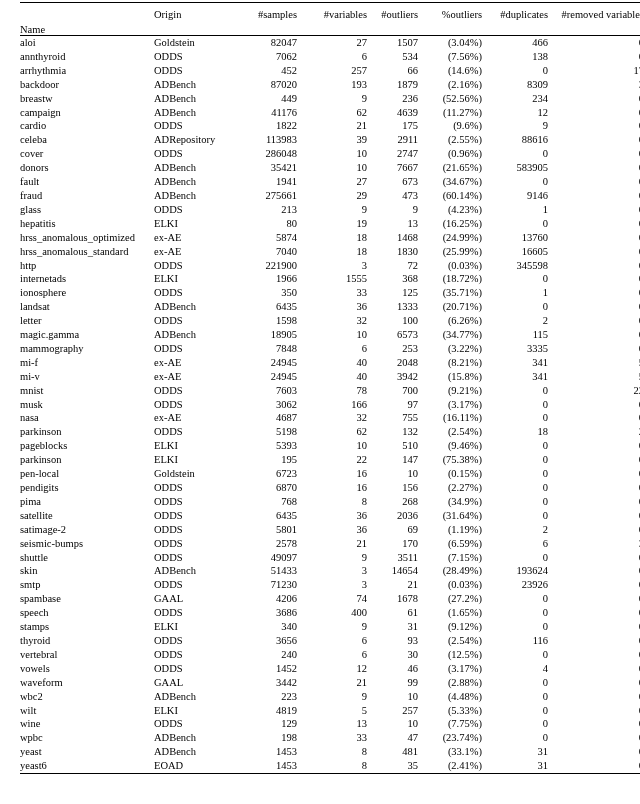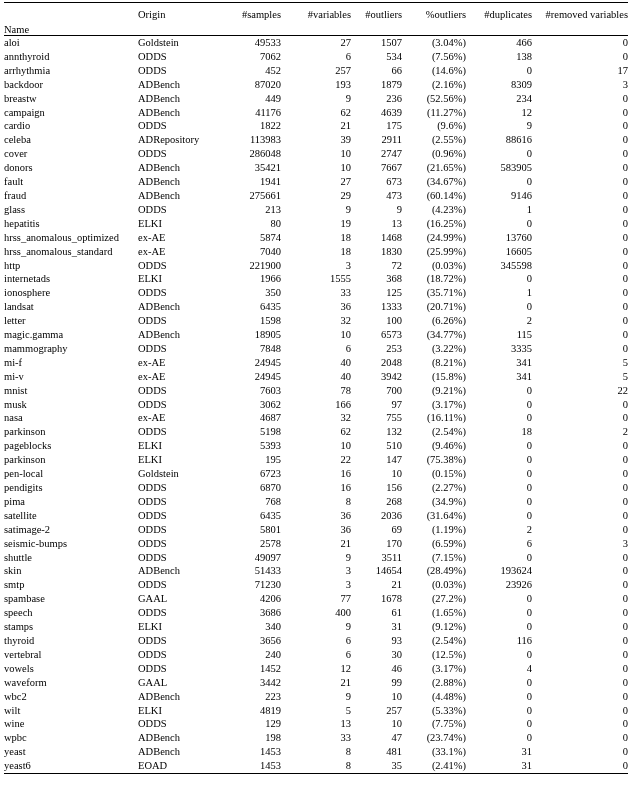--- a/index.html
+++ b/index.html
@@ -2,21 +2,21 @@
 <html><head>
 <meta charset="utf-8">
 <style>
   html,body{margin:0;padding:0;background:#ffffff;}
   body{
     width:640px;height:804px;
     font-family:"Liberation Serif","DejaVu Serif",serif;
     color:#000;
     -webkit-font-smoothing:antialiased;
   }
-  .page{width:640px;height:804px;box-sizing:border-box;padding:2px 8px 0 4px;}
+  .page{width:640px;height:804px;box-sizing:border-box;padding:2px 8px 0 20px;}
   table.datasets{
     width:624px;
     border-collapse:collapse;
     table-layout:fixed;
     font-size:10.5px;
     border-top:1.6px solid #000;
     border-bottom:1.6px solid #000;
   }
   thead th{
     font-weight:normal;
@@ -73,21 +73,21 @@
       </tr>
       <tr class="hrow2">
         <th class="c-l">Name</th>
         <th colspan="7"></th>
       </tr>
     </thead>
     <tbody>
         <tr>
           <td class="c-l">aloi</td>
           <td class="c-l">Goldstein</td>
-          <td class="c-r">49533</td>
+          <td class="c-r">82047</td>
           <td class="c-r">27</td>
           <td class="c-r">1507</td>
           <td class="c-p">(3.04%)</td>
           <td class="c-r">466</td>
           <td class="c-r">0</td>
         </tr>
         <tr>
           <td class="c-l">annthyroid</td>
           <td class="c-l">ODDS</td>
           <td class="c-r">7062</td>
@@ -474,21 +474,21 @@
           <td class="c-r">3</td>
           <td class="c-r">21</td>
           <td class="c-p">(0.03%)</td>
           <td class="c-r">23926</td>
           <td class="c-r">0</td>
         </tr>
         <tr>
           <td class="c-l">spambase</td>
           <td class="c-l">GAAL</td>
           <td class="c-r">4206</td>
-          <td class="c-r">77</td>
+          <td class="c-r">74</td>
           <td class="c-r">1678</td>
           <td class="c-p">(27.2%)</td>
           <td class="c-r">0</td>
           <td class="c-r">0</td>
         </tr>
         <tr>
           <td class="c-l">speech</td>
           <td class="c-l">ODDS</td>
           <td class="c-r">3686</td>
           <td class="c-r">400</td>

